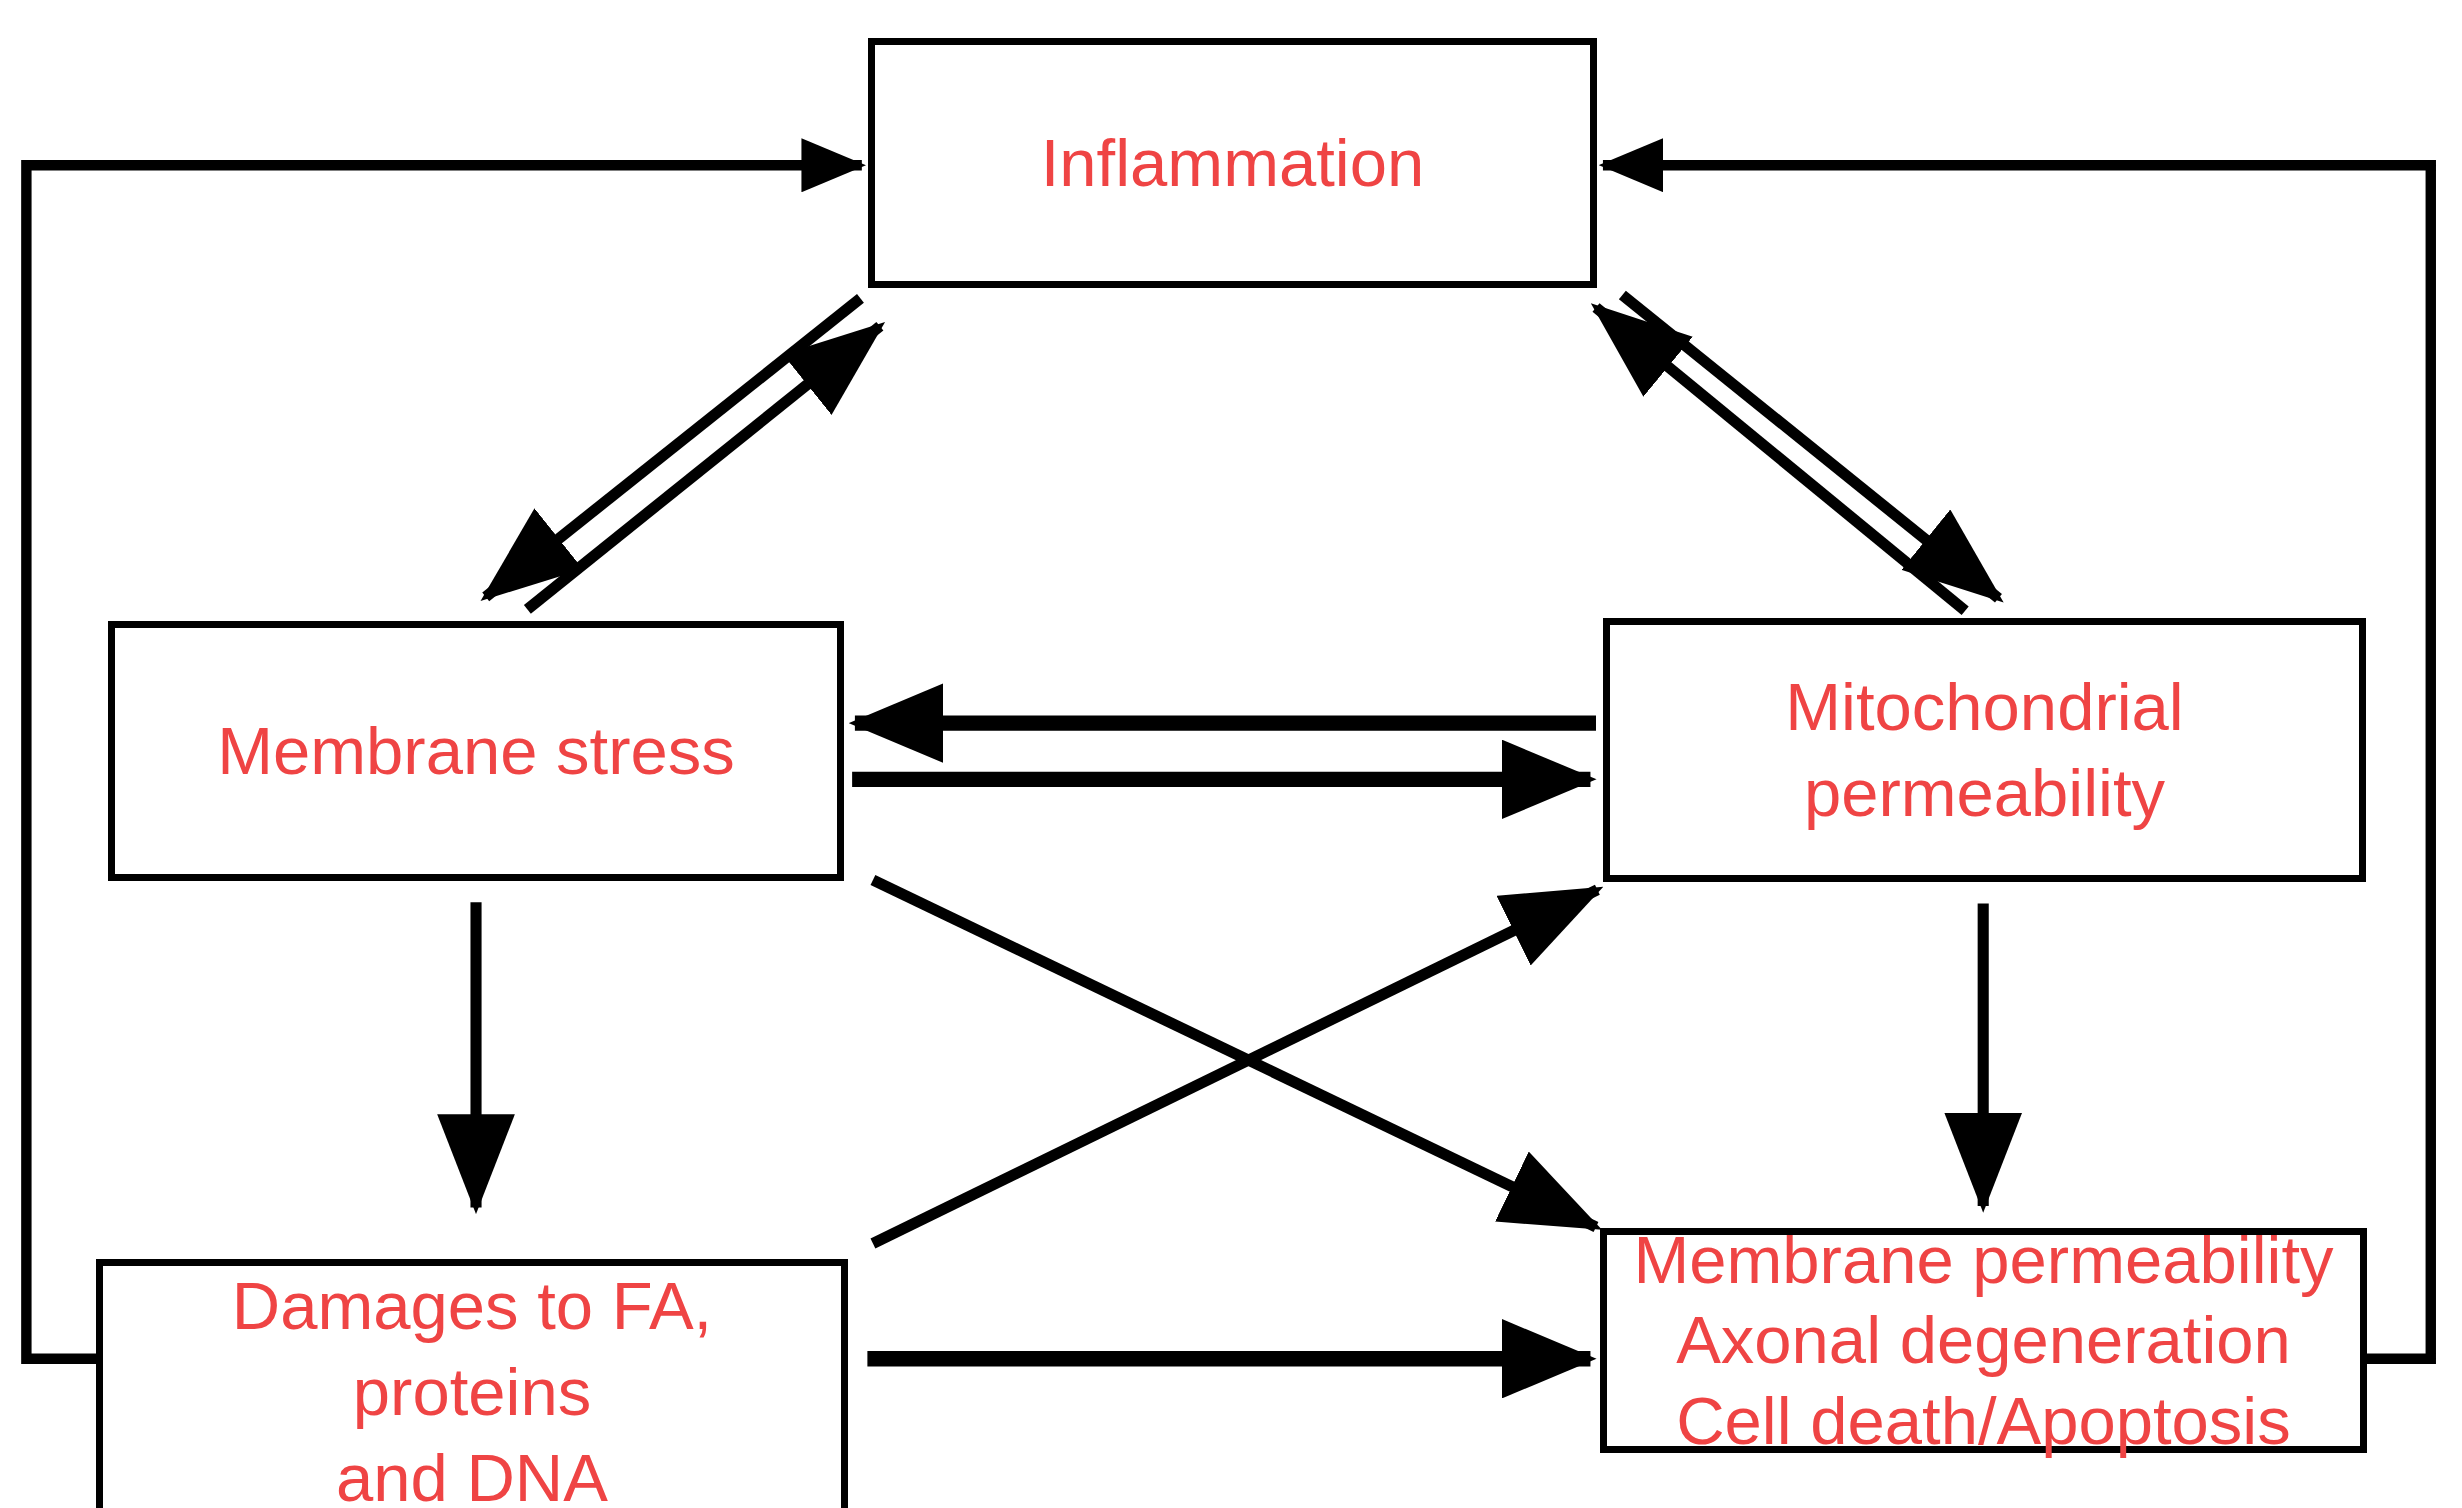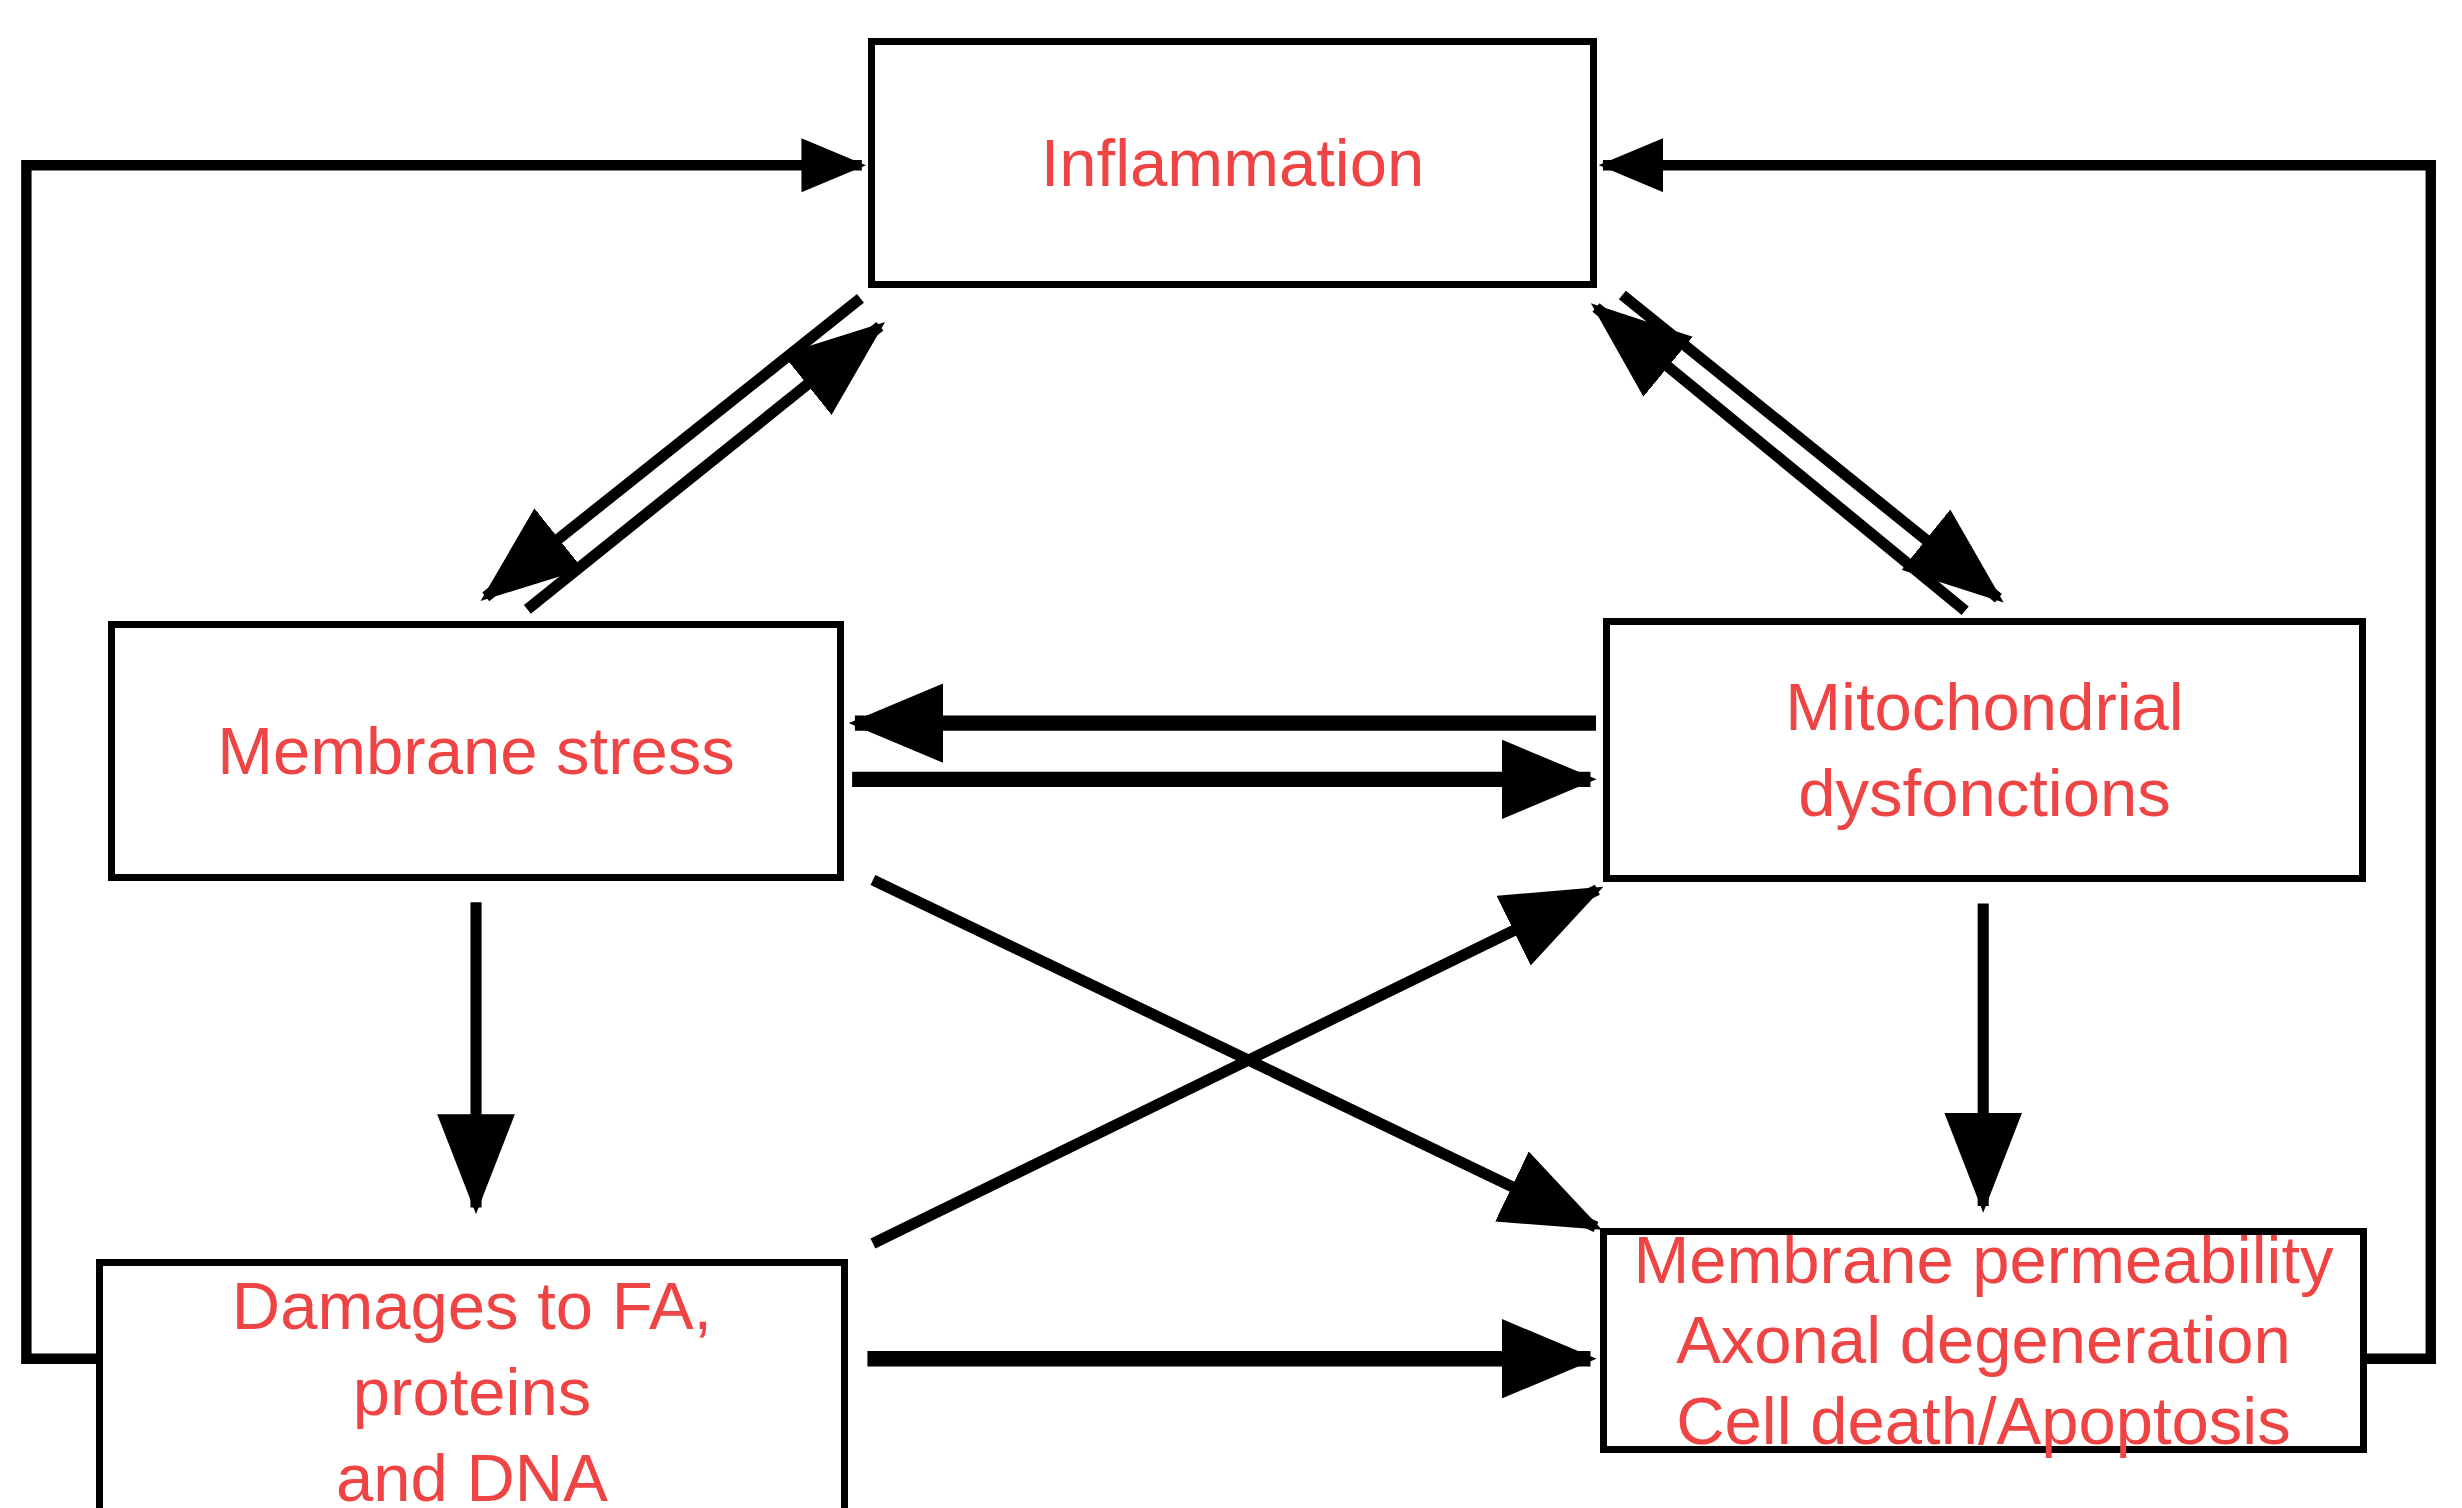--- a/index.html
+++ b/index.html
@@ -94,21 +94,21 @@
   <div class="node-box" id="node-inflammation">
     <span class="node-label">Inflammation</span>
   </div>
 
   <div class="node-box" id="node-oxidative">
     <span class="node-label">Membrane stress</span>
   </div>
 
   <div class="node-box" id="node-mitochondrial">
     <span class="node-label">Mitochondrial
-dysfonctions</span>
+permeability</span>
   </div>
 
   <div class="node-box" id="node-damages">
     <span class="node-label">Damages to FA, proteins
 and DNA</span>
   </div>
 
   <div class="node-box" id="node-outcomes">
     <span class="node-label">Membrane permeability
 Axonal degeneration

